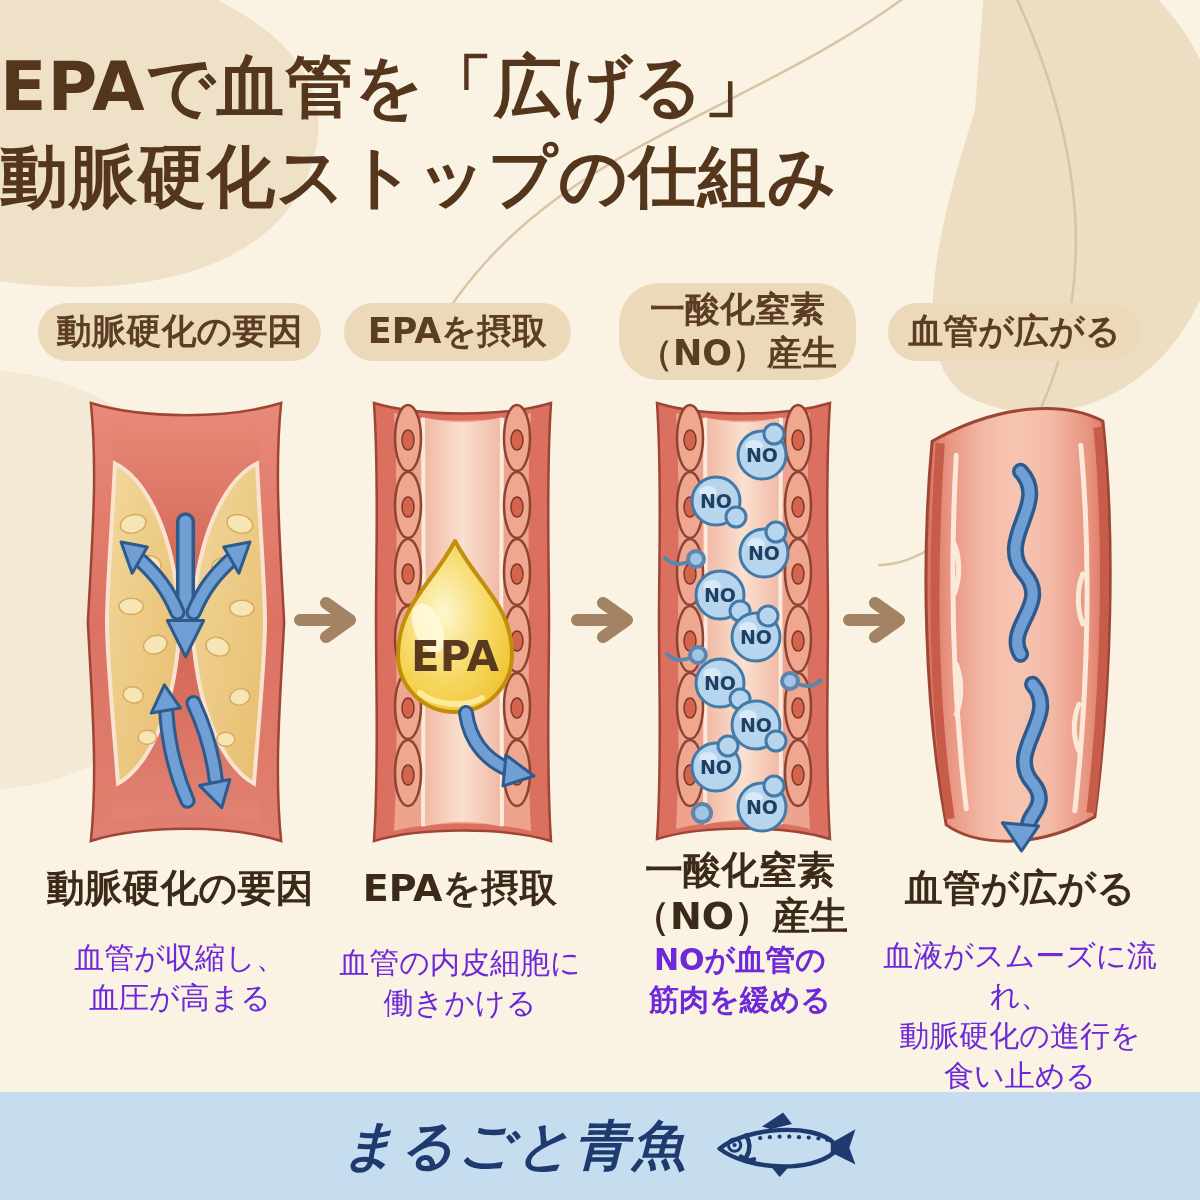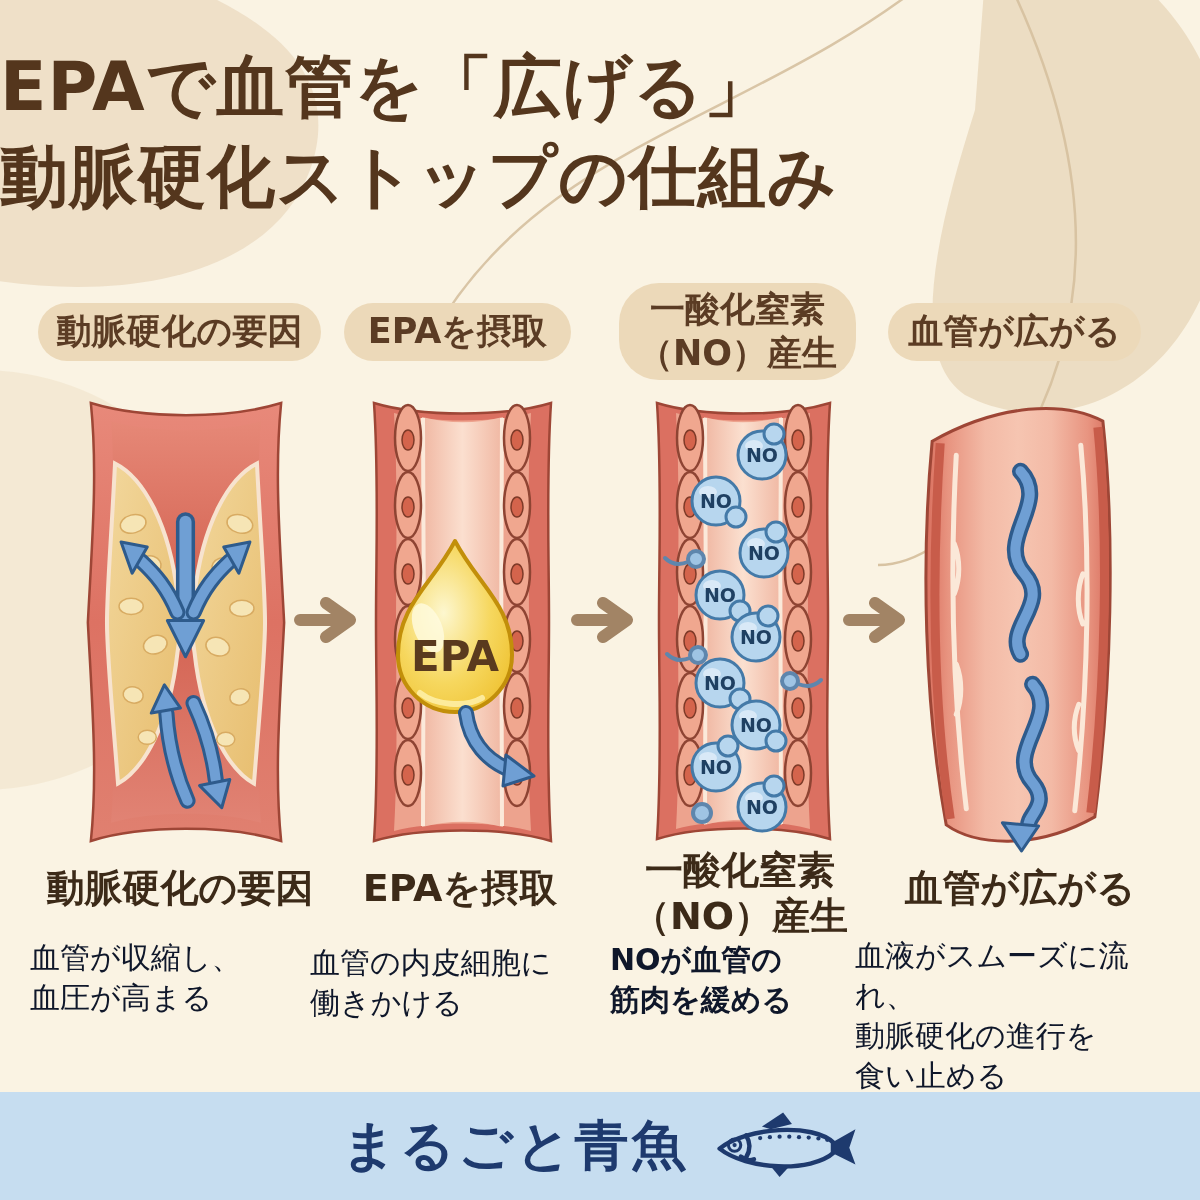--- a/index.html
+++ b/index.html
@@ -32,30 +32,30 @@
   .fa1{left:294px;} .fa2{left:571px;} .fa3{left:843px;}
   .step-label{
     position:absolute;z-index:2;text-align:center;color:#3c2a18;font-weight:bold;
     font-size:38px;line-height:1.2;white-space:pre-line;
   }
   .sl1{left:30px;top:866px;width:300px;}
   .sl2{left:320px;top:866px;width:280px;}
   .sl3{left:610px;top:848px;width:260px;}
   .sl4{left:880px;top:866px;width:280px;}
   .step-desc{
-    position:absolute;z-index:2;text-align:left;color:#0f172a;
+    position:absolute;z-index:2;text-align:center;color:#6d28d9;
     font-size:30px;line-height:1.33;white-space:pre-line;
   }
   .sd1{left:30px;top:938px;width:300px;}
   .sd2{left:310px;top:946px;width:300px;font-family:Liberation Mono, monospace;}
   .sd3{left:610px;top:940px;width:260px;font-weight:bold;}
   .sd4{left:855px;top:936px;width:330px;}
   .footer{
     position:absolute;left:0;top:1092px;width:1200px;height:108px;z-index:3;
-    background:#c6ddf0;display:flex;align-items:center;justify-content:center;gap:20px;
+    background:#c6ddf0;display:flex;align-items:center;justify-content:center;gap:20px;font-style:italic;
   }
   .brand{color:#1e3a6e;font-weight:bold;font-size:54px;letter-spacing:3px;}
 </style>
 </head>
 <body>
 
 <div class="canvas">
 
   <svg class="bg-decor" width="1200" height="1200" viewBox="0 0 1200 1200">
     <path d="M-80,-80 C180,-40 360,30 310,170 C270,280 110,310 -60,270 Z" fill="#ecdcc3" opacity="0.85"></path>

